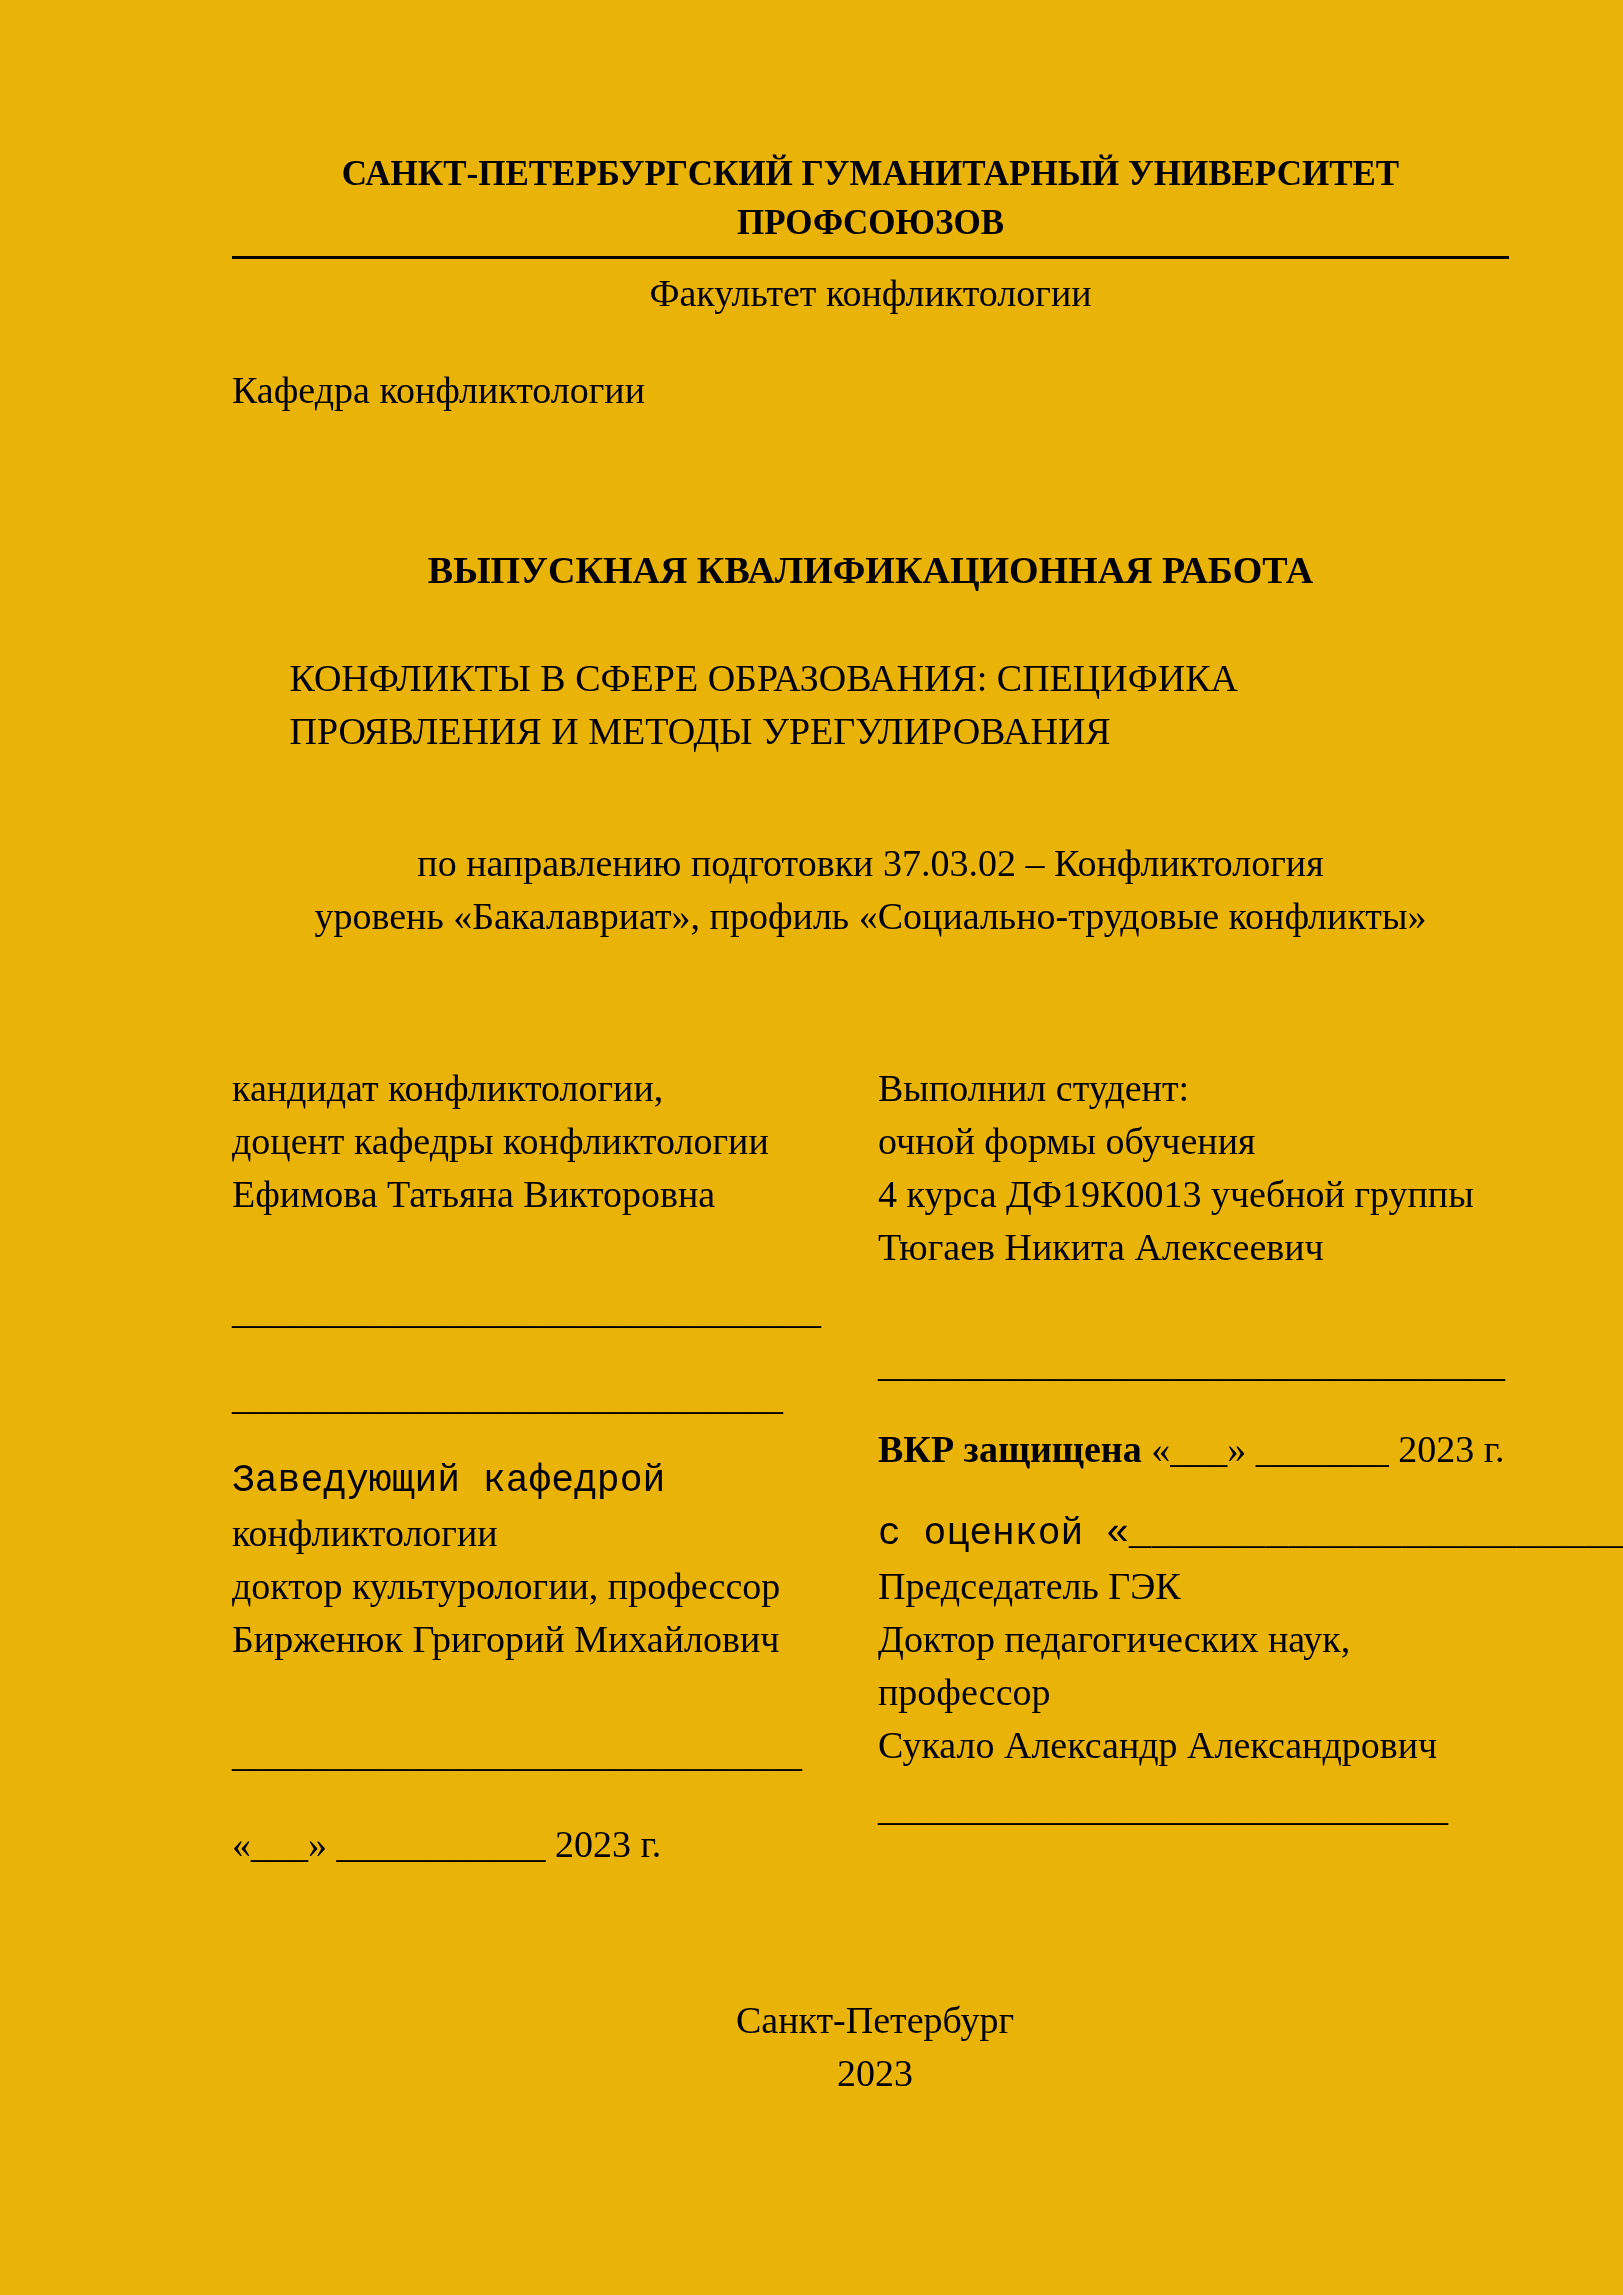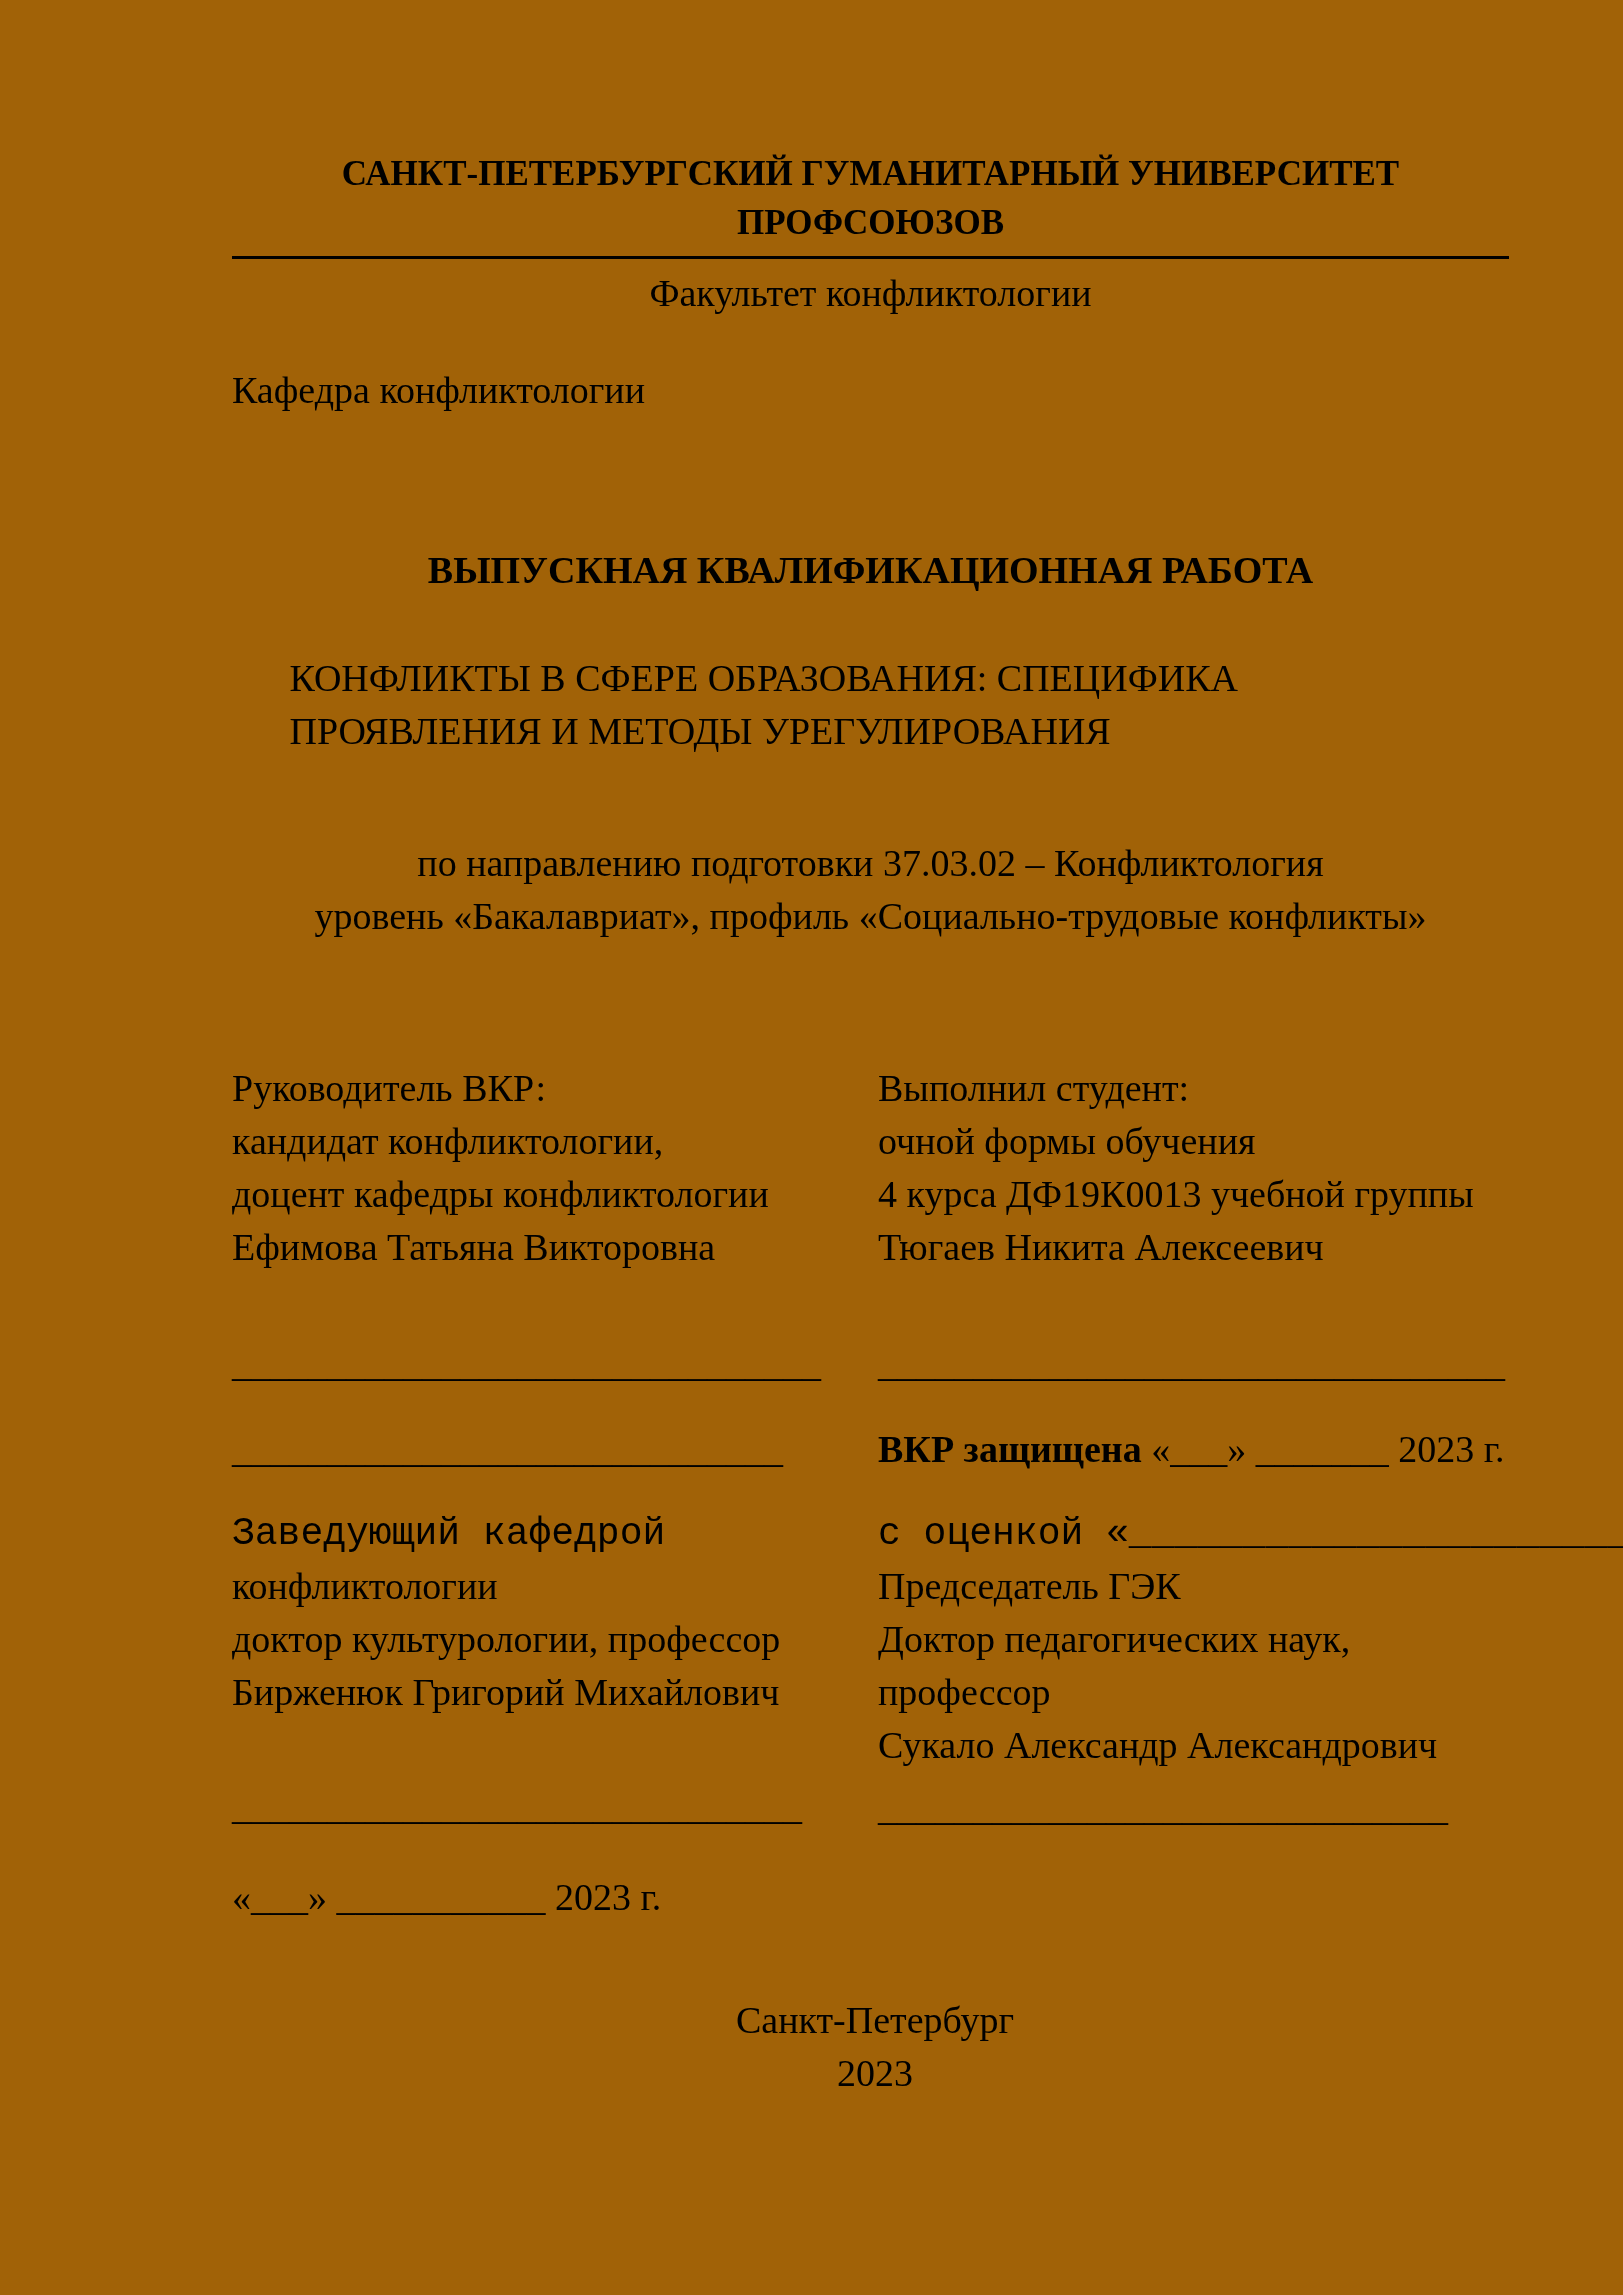--- a/index.html
+++ b/index.html
@@ -15,21 +15,21 @@
     font-size: 38px;
     line-height: 1.4;
   }
   .page {
     position: relative;
     box-sizing: border-box;
     width: 1623px;
     height: 2295px;
     padding: 149px 114px 94px 232px;
     overflow: hidden;
-    background: #a16207;
+    background: #eab308;
   }
   .b { font-weight: bold; }
 
   .university {
     text-align: center;
     font-weight: bold;
     font-size: 35px;
     line-height: 1.4;
     padding-bottom: 9.4px;
     border-bottom: 3.9px solid #000000;
@@ -104,21 +104,20 @@
   <div class="topic">КОНФЛИКТЫ В СФЕРЕ ОБРАЗОВАНИЯ: СПЕЦИФИКА ПРОЯВЛЕНИЯ И МЕТОДЫ УРЕГУЛИРОВАНИЯ</div>
 
   <div class="program">
     <div>по направлению подготовки 37.03.02 – Конфликтология</div>
     <div>уровень «Бакалавриат», профиль «Социально-трудовые конфликты»</div>
   </div>
 
   <div class="columns">
 
     <div class="col-left">
-      <div class="line">Руководитель ВКР:</div>
       <div class="line">кандидат конфликтологии,</div>
       <div class="line">доцент кафедры конфликтологии</div>
       <div class="line">Ефимова Татьяна Викторовна</div>
       <div class="line sig mt-sig">_______________________________</div>
       <div class="line sig mt-sm">_____________________________</div>
       <div class="line mt-block">Заведующий кафедрой</div>
       <div class="line">конфликтологии</div>
       <div class="line">доктор культурологии, профессор</div>
       <div class="line">Бирженюк Григорий Михайлович</div>
       <div class="line sig mt-sig2">______________________________</div>

